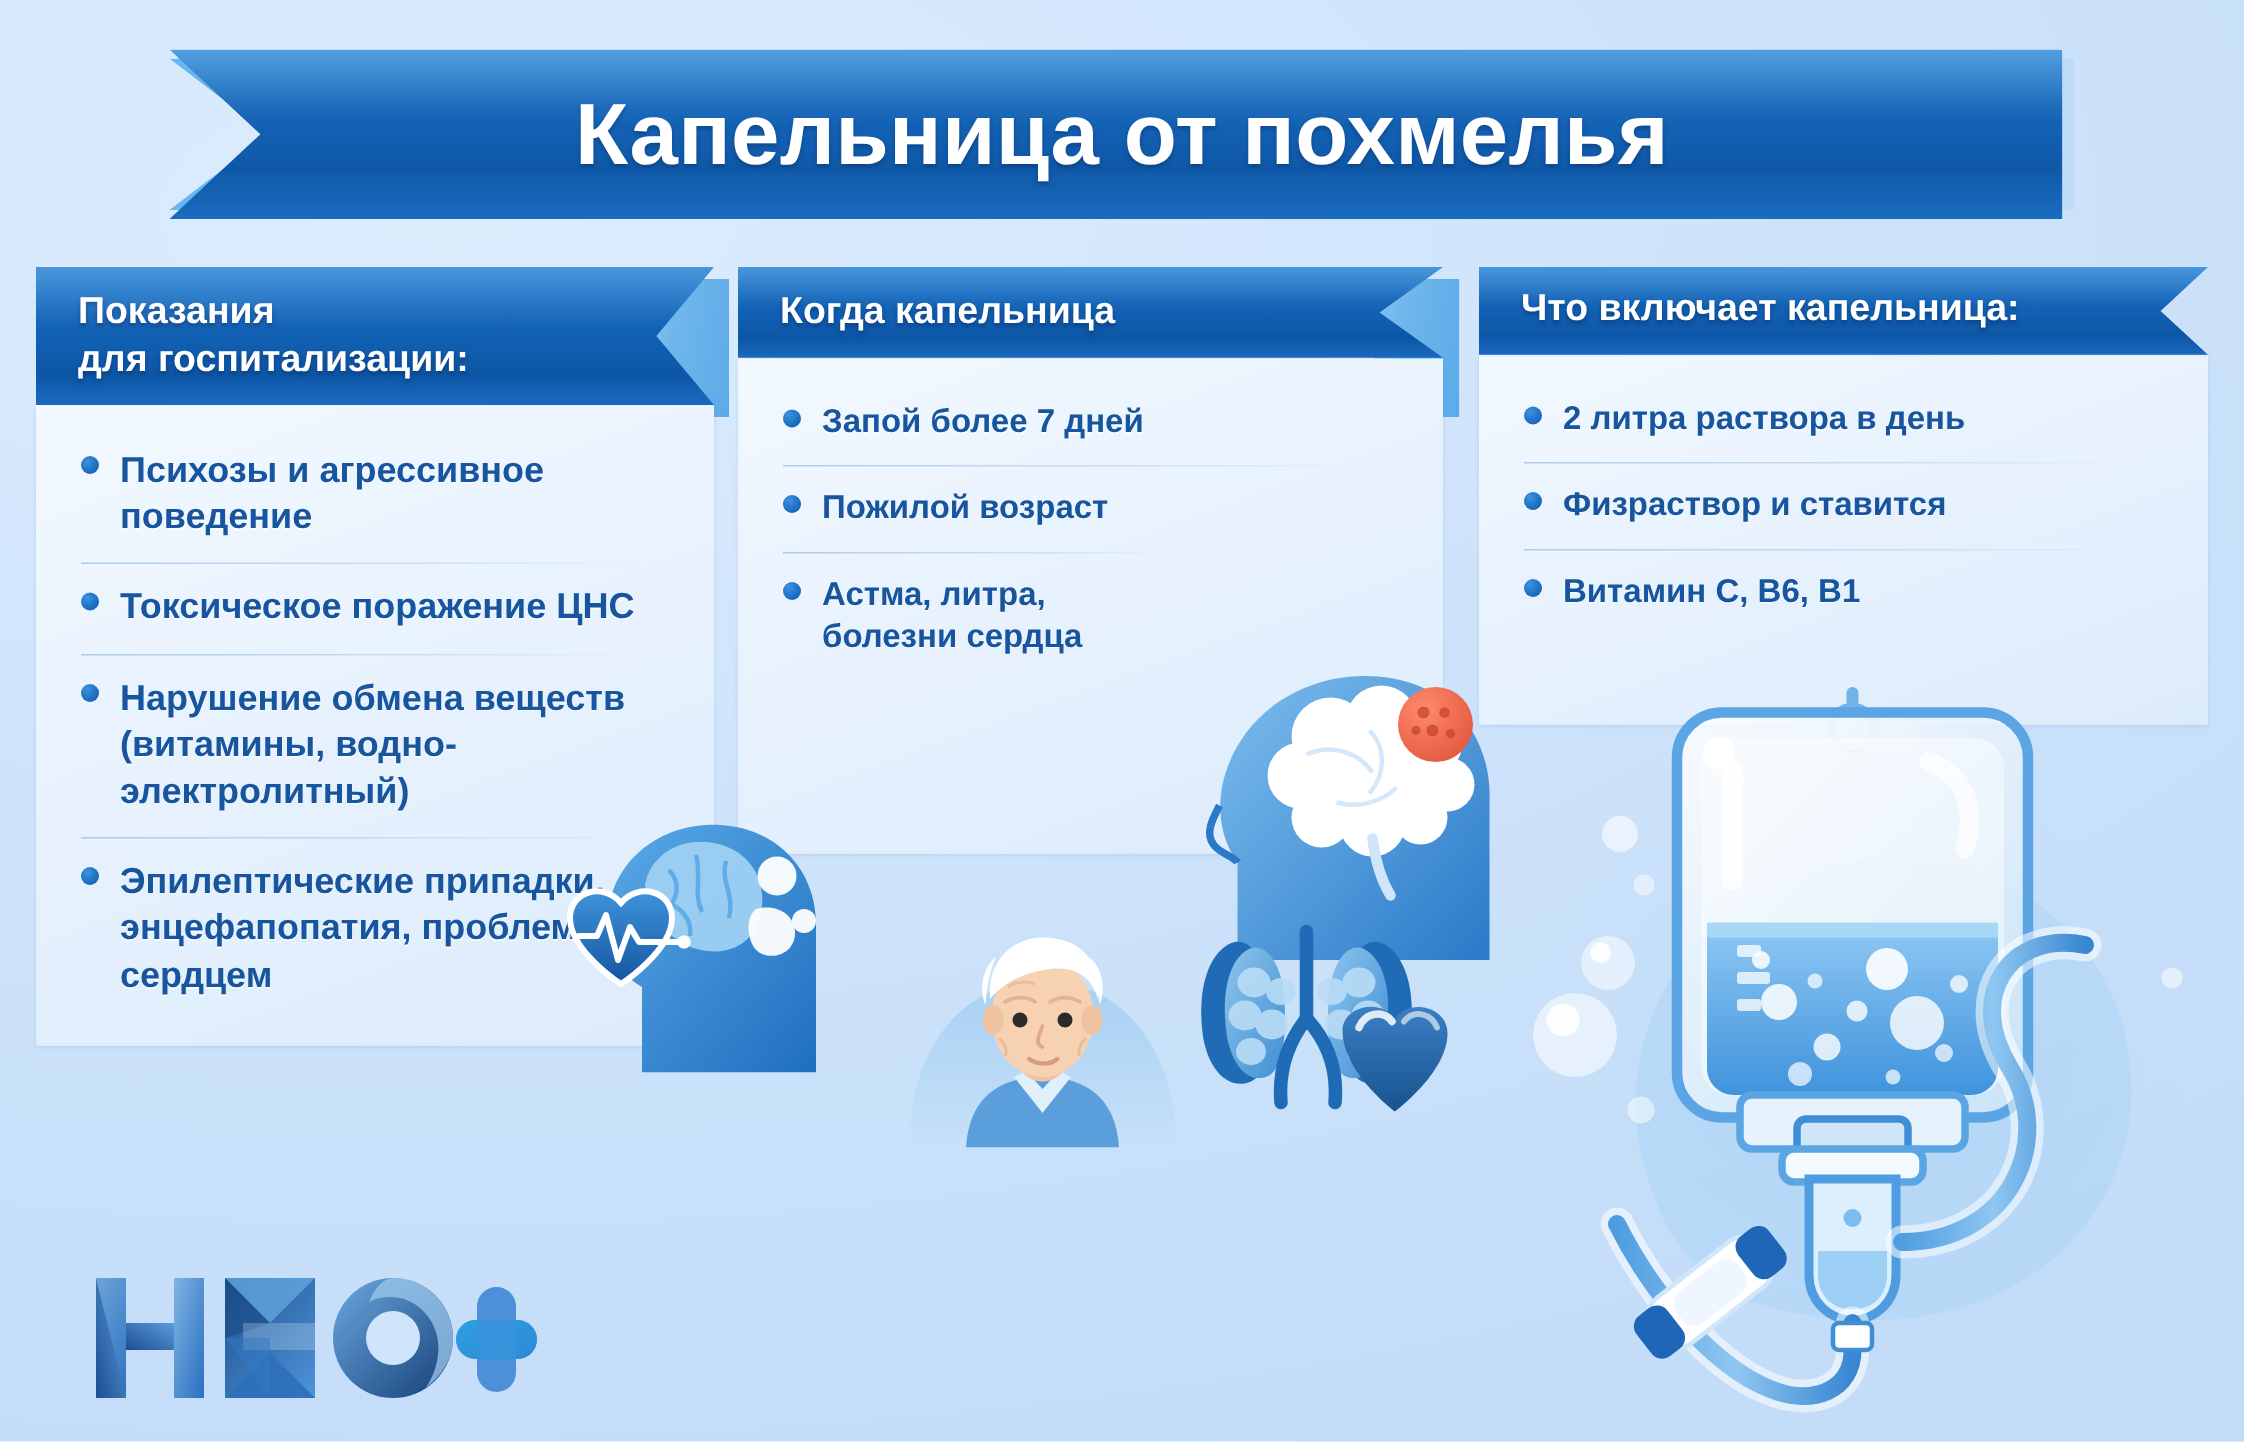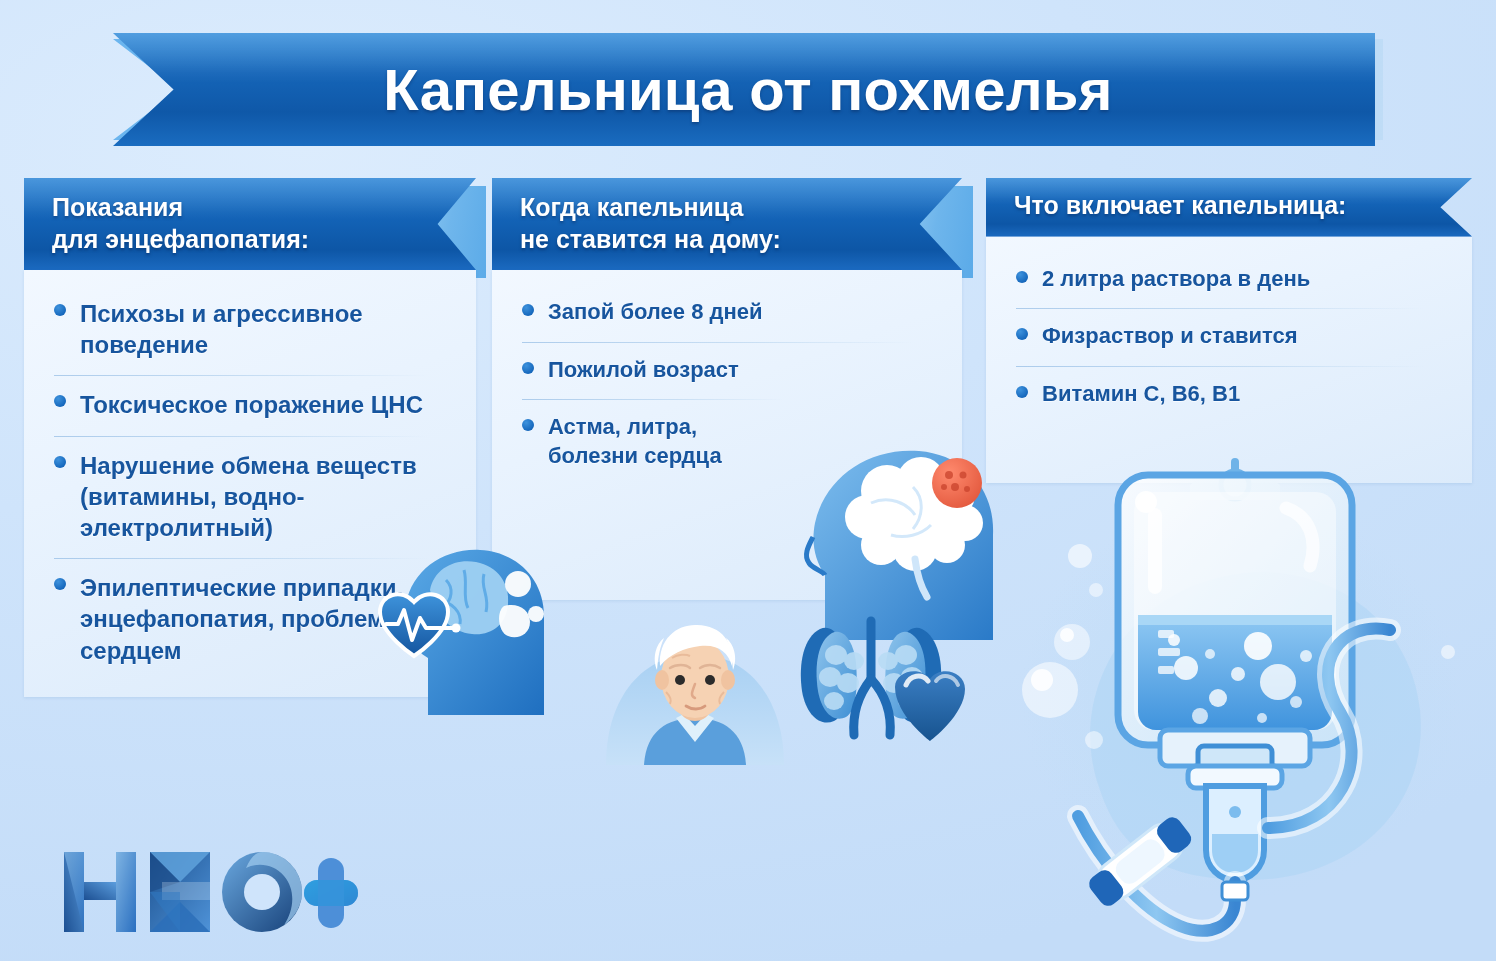--- a/index.html
+++ b/index.html
@@ -113,41 +113,40 @@
   <div class="title-wrap">
     <div class="title-tail"></div>
     <div class="title-bar"></div>
     <div class="title-text">Капельница от похмелья</div>
   </div>
 
   <div class="col col-a">
     <div class="hdr-tail" style="left:388px;width:74px;clip-path:polygon(0 0,100% 0,100% 100%,0 100%,28% 50%);height:92px;"></div>
     <div class="hdr hdr-a">
       <div>Показания</div>
-      <div>для энцефапопатия:</div>
+      <div>для госпитализации:</div>
     </div>
     <div class="body body-a">
       <ul class="items">
         <li><span class="dot"></span><span>Психозы и агрессивное поведение</span></li>
         <li><span class="dot"></span><span>Токсическое поражение ЦНС</span></li>
         <li><span class="dot"></span><span>Нарушение обмена веществ (витамины, водно-электролитный)</span></li>
         <li><span class="dot"></span><span>Эпилептические припадки, энцефапопатия, проблемы с сердцем</span></li>
       </ul>
     </div>
   </div>
 
   <div class="col col-b">
     <div class="hdr-tail" style="left:405px;width:76px;clip-path:polygon(0 0,100% 0,100% 100%,0 100%,30% 50%);height:92px;"></div>
     <div class="hdr hdr-b">
       <div>Когда капельница</div>
-      <div>не ставится на дому:</div>
     </div>
     <div class="body body-b">
       <ul class="items">
-        <li><span class="dot"></span><span>Запой более 8 дней</span></li>
+        <li><span class="dot"></span><span>Запой более 7 дней</span></li>
         <li><span class="dot"></span><span>Пожилой возраст</span></li>
         <li style="max-width:240px;"><span class="dot"></span><span>Астма, литра, болезни сердца</span></li>
       </ul>
     </div>
   </div>
 
   <div class="col col-c">
     <div class="hdr hdr-c" style="padding-top:12px;">
       <div>Что включает капельница:</div>
     </div>

